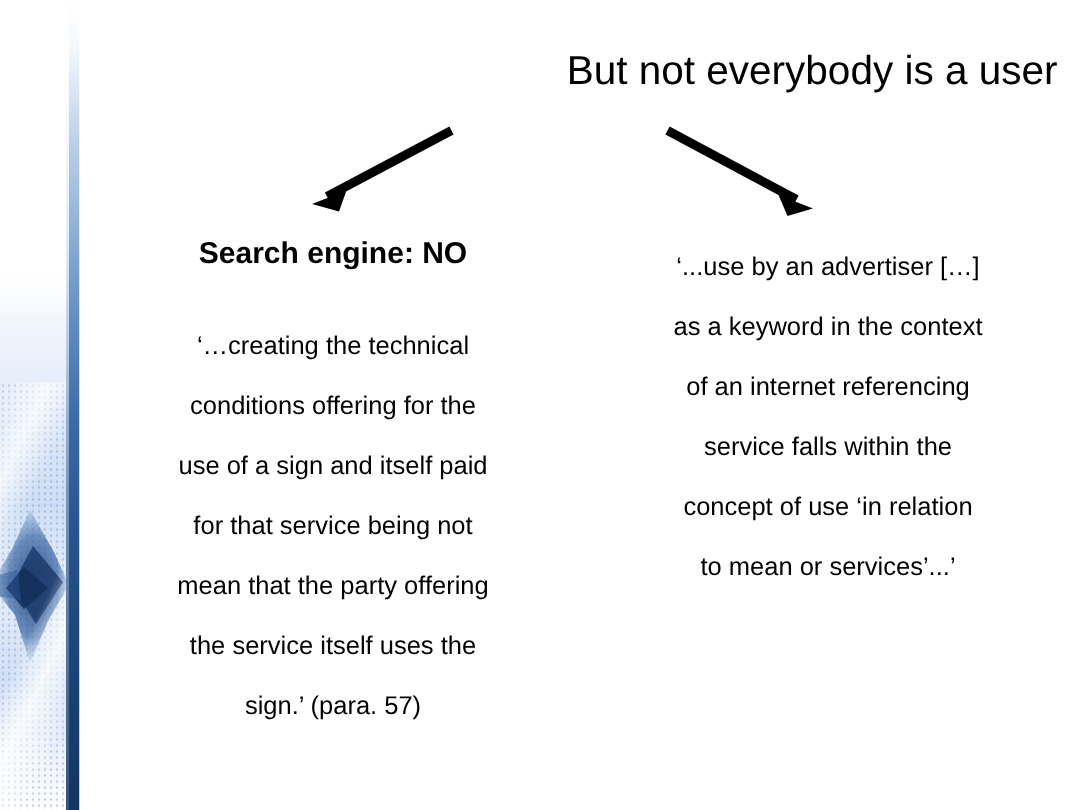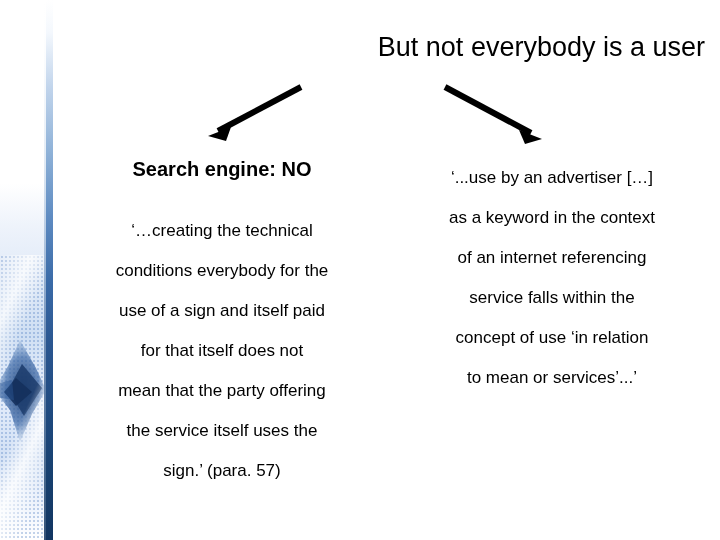--- a/index.html
+++ b/index.html
@@ -205,23 +205,23 @@
     <g>
       <line x1="445" y1="87" x2="531" y2="133" stroke="#000000" stroke-width="6" stroke-linecap="butt"></line>
       <polygon points="542,139 519,130 525,144" fill="#000000"></polygon>
     </g>
   </svg>
 
   <div class="column" id="col-left">
     <div class="col-heading">Search engine: NO</div>
     <div class="col-body">
       <div class="col-line">‘…creating the technical</div>
-      <div class="col-line">conditions everybody for the</div>
+      <div class="col-line">conditions offering for the</div>
       <div class="col-line">use of a sign and itself paid</div>
-      <div class="col-line">for that itself does not</div>
+      <div class="col-line">for that service being not</div>
       <div class="col-line">mean that the party offering</div>
       <div class="col-line">the service itself uses the</div>
       <div class="col-line">sign.’ (para. 57)</div>
     </div>
   </div>
 
   <div class="column" id="col-right">
     <div class="col-body">
       <div class="col-line">‘...use by an advertiser […]</div>
       <div class="col-line">as a keyword in the context</div>

